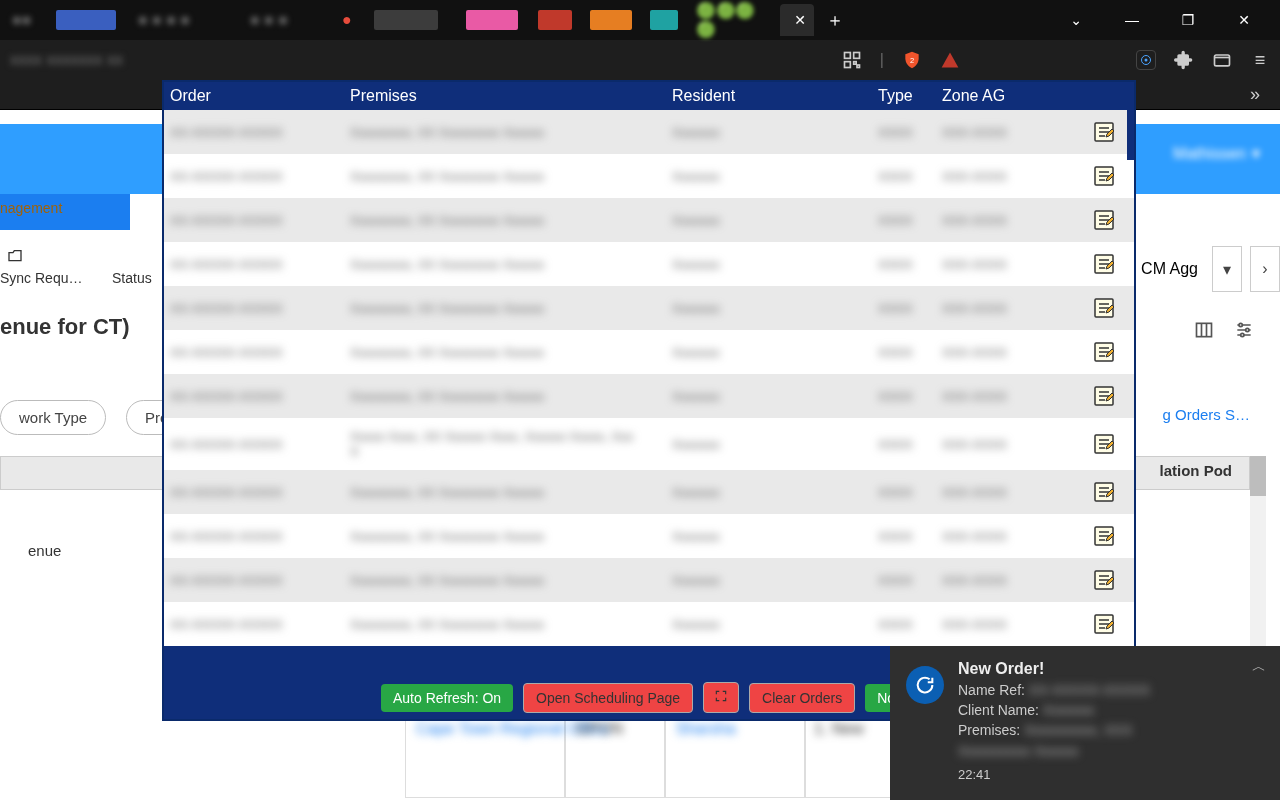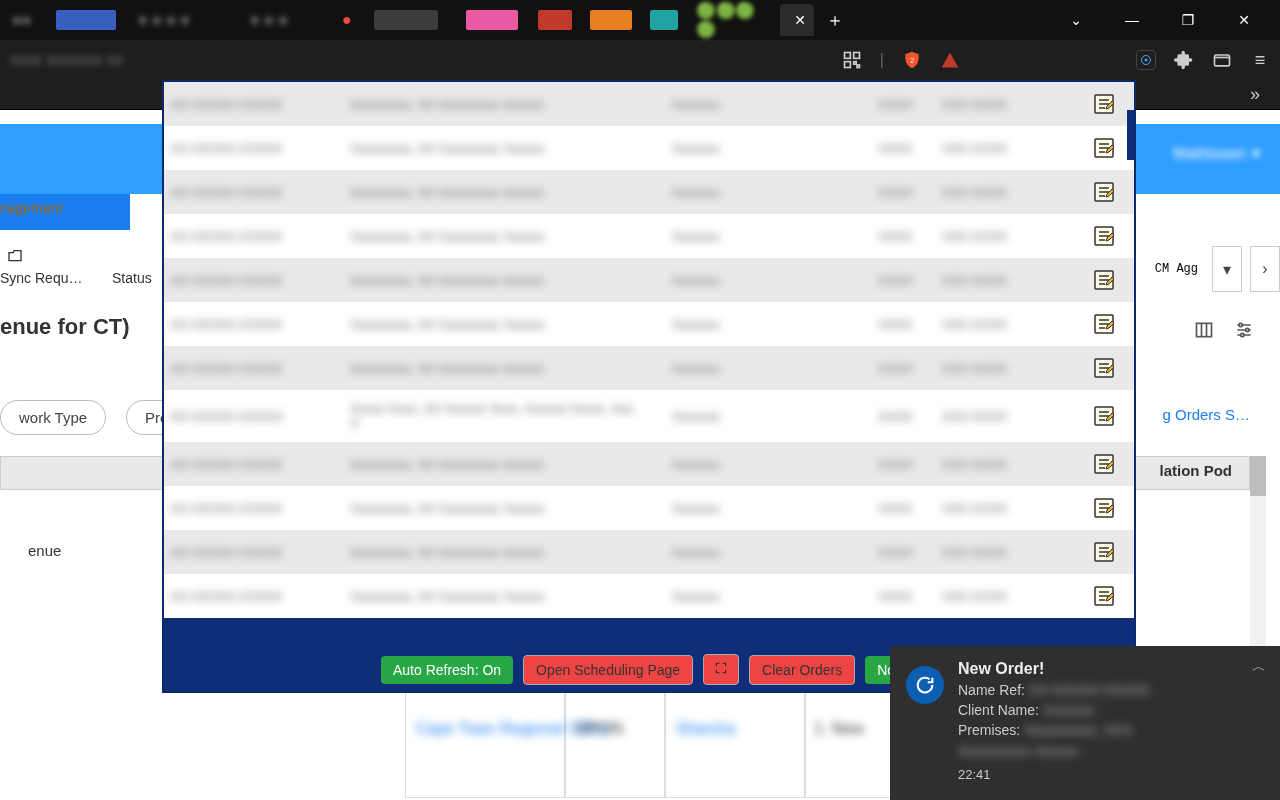--- a/index.html
+++ b/index.html
@@ -204,21 +204,21 @@
   </div>
   <div class="bg-label" style="top:138px; left:6px;">
     <svg width="18" height="16" viewBox="0 0 24 24" fill="none" stroke="#333" stroke-width="2">
         <path d="M3 7h6l2-3h10v15H3z"></path>
       </svg>
   </div>
   <div class="bg-label" style="top:160px; left:0; font-size:14px;">Sync Requ…</div>
   <div class="bg-label" style="top:160px; left:112px; font-size:14px;">Status</div>
 
   <div class="secondary-tabs" style="top:136px;">
-    <div style="font-size:12px; margin-right:6px;font-family:Liberation Mono, monospace;">CM Agg</div>
+    <div style="font-size:16px; margin-right:6px;">CM Agg</div>
     <div class="sec-tab-btn">▾</div>
     <div class="sec-tab-btn">›</div>
   </div>
 
   <div class="bg-label" style="top:204px; left:0; font-size:22px; font-weight:600;">enue for CT)</div>
 
   <div style="position:absolute; top:210px; right:26px; display:flex; gap:20px;">
     <span><svg width="20" height="20" viewBox="0 0 24 24" fill="none" stroke="#555" stroke-width="2">
           <rect x="3" y="4" width="18" height="16"></rect>
           <path d="M9 4v16M15 4v16"></path>
@@ -249,20 +249,28 @@
   <div class="bg-row-col" style="top:568px; left:565px; width:100px; height:120px;"></div>
   <div class="bg-row-col" style="top:568px; left:665px; width:140px; height:120px;"></div>
   <div class="bg-row-col" style="top:568px; left:805px; width:86px; height:120px;"></div>
   <div class="bg-label" style="top:610px; left:416px; filter:blur(4px); color:#1b7ef0;">Cape Town Regional Office</div>
   <div class="bg-label" style="top:610px; left:576px; filter:blur(4px);">GPON</div>
   <div class="bg-label" style="top:610px; left:676px; filter:blur(4px); color:#1b7ef0;">Sharsha</div>
   <div class="bg-label" style="top:610px; left:814px; filter:blur(4px);">1. New</div>
 </div>
 
 <div class="modal">
+  <div class="modal-table-head">
+    <div class="th c-order">Order</div>
+    <div class="th c-prem">Premises</div>
+    <div class="th c-res">Resident</div>
+    <div class="th c-type">Type</div>
+    <div class="th c-zone">Zone AG</div>
+    <div class="th c-act"></div>
+  </div>
   <div class="right-scroll"></div>
   <div class="modal-rows" id="rows">
       <div class="row">
         <div class="cell c-order blurcell">XX-XXXXX-XXXXX</div>
         <div class="cell c-prem blurcell">Xxxxxxxxx, XX Xxxxxxxxx Xxxxxx</div>
         <div class="cell c-res blurcell">Xxxxxxx</div>
         <div class="cell c-type blurcell">XXXX</div>
         <div class="cell c-zone blurcell">XXX-XXXX</div>
         <div class="cell c-act">
           <span class="edit-icon"><svg viewBox="0 0 24 24">

